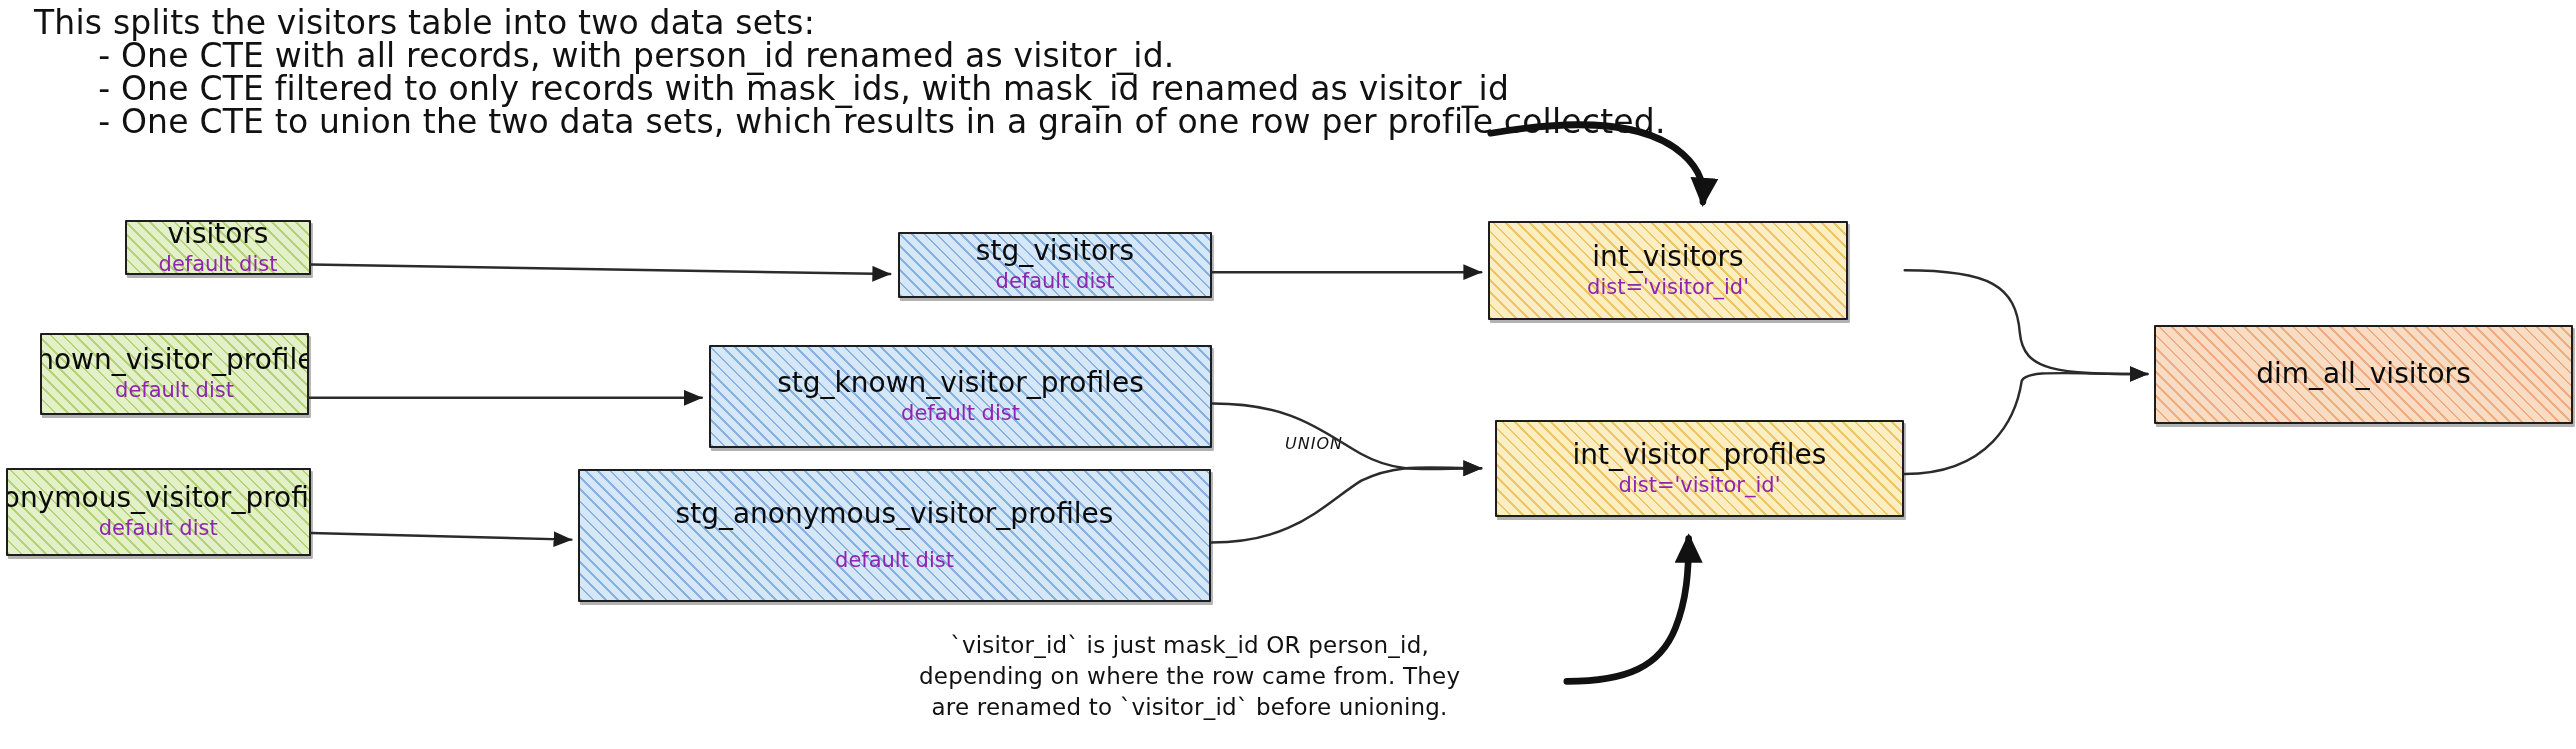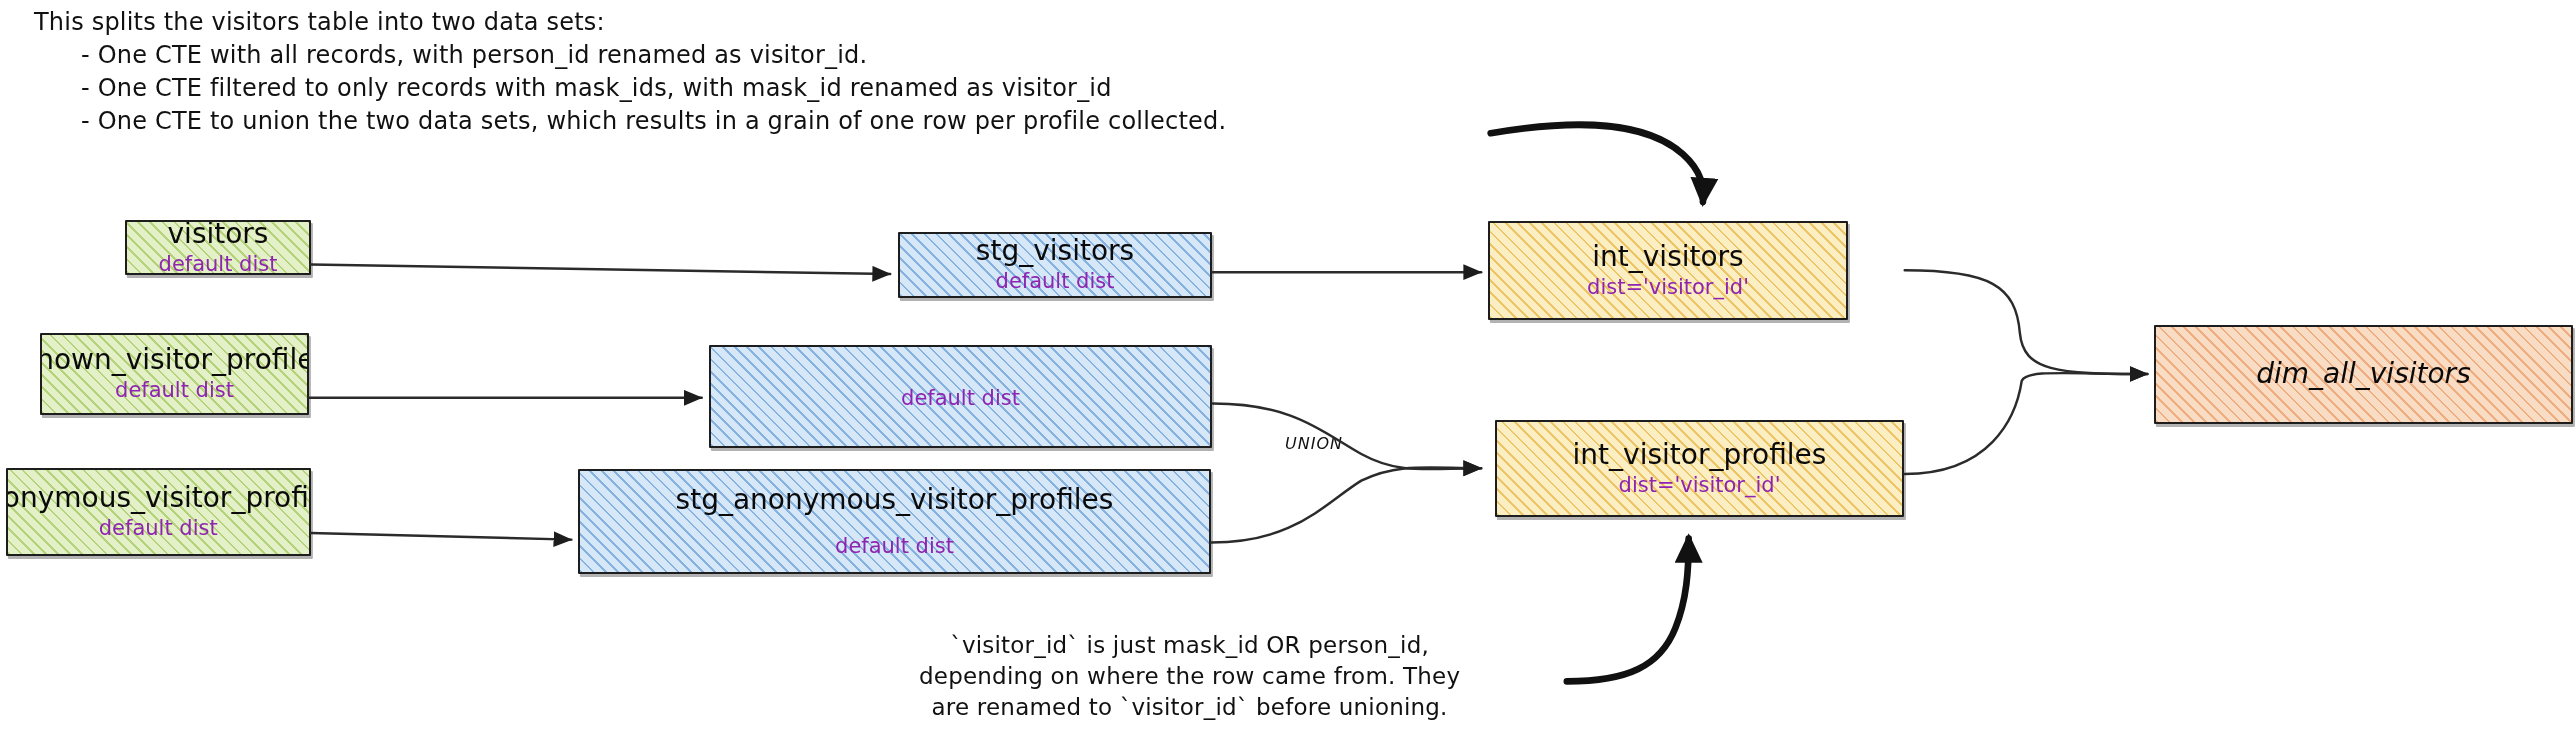--- a/index.html
+++ b/index.html
@@ -14,21 +14,21 @@
     background: #ffffff;
     overflow: hidden;
     font-family: "DejaVu Sans", sans-serif;
   }
 
   
   .note {
     position: absolute;
     color: #111111;
     font-family: "DejaVu Sans", sans-serif;
-    font-size: 24px;
+    font-size: 33px;
     line-height: 33px;
     white-space: pre;
     letter-spacing: 0.2px;
   }
   #note-top { left: 34px; top: 5.7px; }
   #note-bottom {
     left: 919px;
     top: 630px;
     text-align: center;
     font-size: 23px;
@@ -198,36 +198,37 @@
     <div class="title">anonymous_visitor_profiles</div>
     <div class="sub">default dist</div>
   </div>
 
   <div class="node fill-blue" style="left:898px; top:232px; width:314px; height:66px;">
     <div class="title">stg_visitors</div>
     <div class="sub">default dist</div>
   </div>
 
   <div class="node fill-blue" style="left:709px; top:345px; width:503px; height:103px;">
-    <div class="sub">default dist</div>
-  </div>
-
-  <div class="node fill-blue" style="left:578px; top:469px; width:633px; height:105px;gap:16px;">
+    <div class="title">stg_known_visitor_profiles</div>
+    <div class="sub">default dist</div>
+  </div>
+
+  <div class="node fill-blue" style="left:578px; top:469px; width:633px; height:133px;gap:16px;">
     <div class="title">stg_anonymous_visitor_profiles</div>
     <div class="sub">default dist</div>
   </div>
 
   <div class="node fill-orange" style="left:1488px; top:221px; width:360px; height:99px;">
     <div class="title">int_visitors</div>
     <div class="sub">dist='visitor_id'</div>
   </div>
 
   <div class="node fill-orange" style="left:1495px; top:420px; width:409px; height:97px;">
     <div class="title">int_visitor_profiles</div>
     <div class="sub">dist='visitor_id'</div>
   </div>
 
-  <div class="node fill-salmon single" style="left:2154px; top:325px; width:419px; height:99px;font-style:italic;">
+  <div class="node fill-salmon single" style="left:2154px; top:325px; width:419px; height:99px;">
     <div class="title">dim_all_visitors</div>
   </div>
 
 </div>
 
 
 </body></html>

